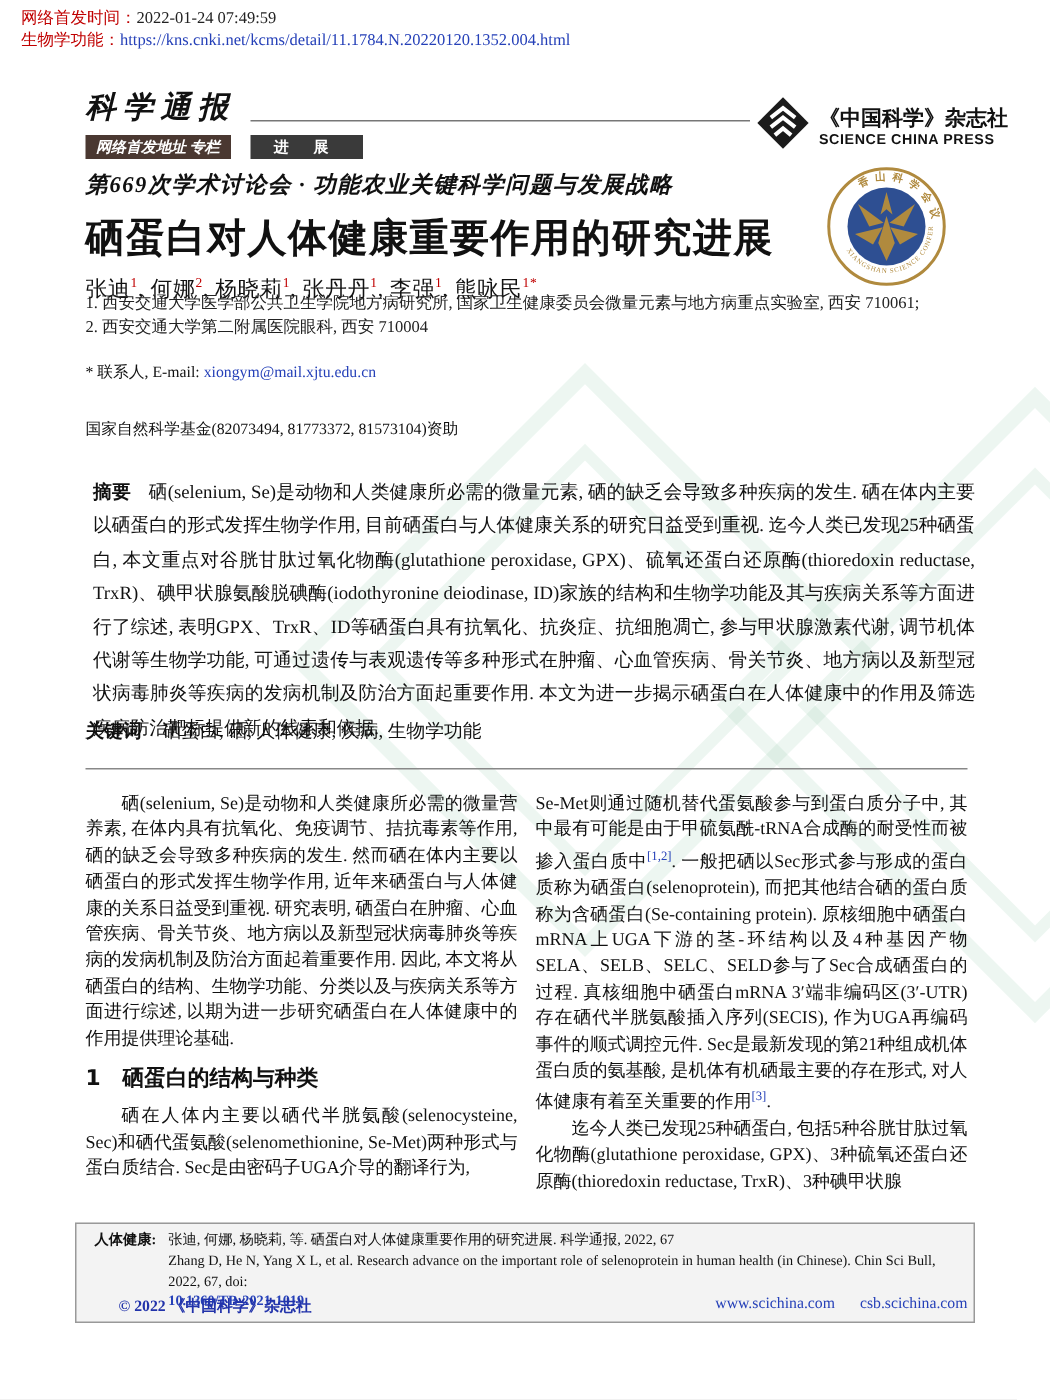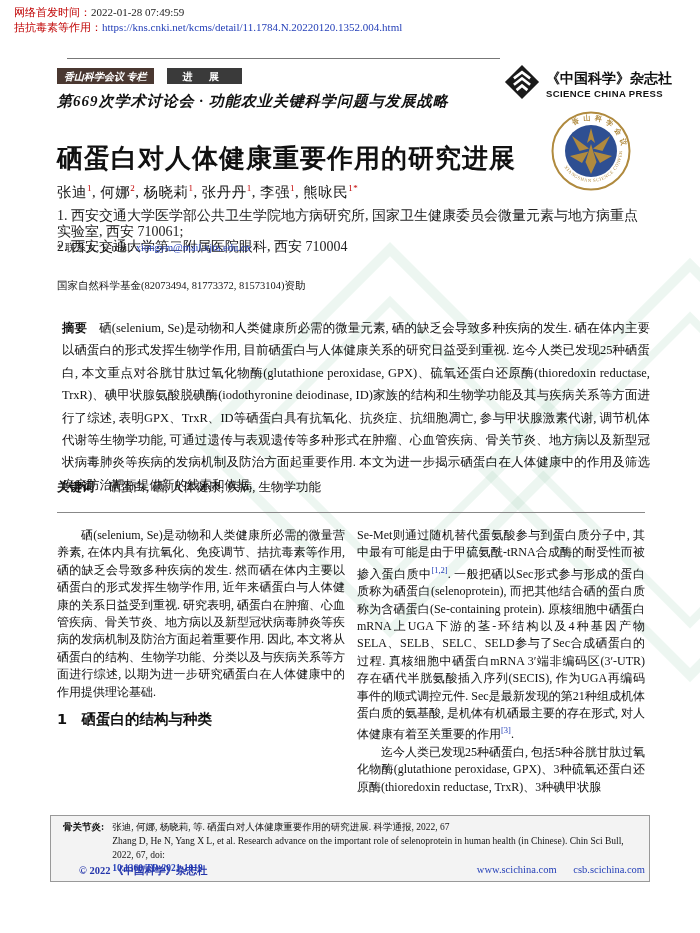--- a/index.html
+++ b/index.html
@@ -38,21 +38,21 @@
   .pub-text { margin-left:6px; }
   .pub-cn { font-size:14px; font-weight:bold; white-space:nowrap; }
   .pub-en { font-size:9.5px; font-weight:bold; font-family:"Liberation Sans",sans-serif; letter-spacing:0.4px; white-space:nowrap; }
 
   .seal { top:111px; left:551px; width:80px; height:80px; }
 
   
   .title { top:141px; left:57px; width:560px; font-size:26px; font-weight:900; letter-spacing:1px; font-family:"DejaVu Sans","Liberation Sans",sans-serif; }
   .authors { top:183px; left:57px; font-size:14.5px; letter-spacing:0.5px; }
   .authors sup { color:var(--accent-red,#c0392b); font-size:9px; }
-  .affils { top:208px; left:57px; width:588px; font-size:14px; line-height:15.5px; color:#222; }
+  .affils { top:195px; left:57px; width:588px; font-size:11px; line-height:15.5px; color:#222; }
   .contact { top:241px; left:57px; font-size:10.5px; }
   .contact a { color:var(--link-blue,#2540b8); text-decoration:none; }
   .dates { top:264px; left:57px; font-size:10.5px; }
   .funding { top:279px; left:57px; font-size:10.5px; }
 
   
   .abstract { top:317px; left:46px; width:588px; font-size:12.5px; line-height:22.4px; text-align:justify;margin-left:16px; }
   .abs-label { font-weight:bold; margin-right:12px; }
   .keywords { top:479px; left:57px; width:588px; font-size:12.5px; }
   .kw-label { font-weight:bold; margin-right:14px; }
@@ -83,33 +83,34 @@
 
   <div class="wm" style="top:300px; left:250px; width:280px; height:280px; border-width:10px;">
       <div class="wm-inner"></div>
     </div>
   <div class="wm" style="top:320px; left:540px; width:300px; height:300px; border-width:10px;">
       <div class="wm-inner"></div>
     </div>
 
   <div class="layer prepub">
     <div>
-      <span class="lbl">网络首发时间：</span><span class="val">2022-01-28 07:49:59</span>
+      <span class="lbl">网络首发时间：</span><span class="val">2022-01-24 07:49:59</span>
     </div>
     <div>
-      <span class="lbl">拮抗毒素等作用：</span><a href="#">https://kns.cnki.net/kcms/detail/11.1784.N.20220120.1352.004.html</a>
+      <span class="lbl">生物学功能：</span><a href="#">https://kns.cnki.net/kcms/detail/11.1784.N.20220120.1352.004.html</a>
     </div>
   </div>
 
   <div class="layer masthead">
     <div class="mast-row">
+      <span class="journal-name">科学通报</span>
       <span class="mast-rule"></span>
     </div>
     <div class="badge-row">
-      <span class="badge badge-special">香山科学会议 专栏</span>
+      <span class="badge badge-special">网络首发地址 专栏</span>
       <span class="badge badge-progress">进 展</span>
     </div>
     <div class="session-line">第669次学术讨论会 · 功能农业关键科学问题与发展战略</div>
   </div>
 
   <div class="layer publisher">
     <span>
       <svg width="36" height="36" viewBox="0 0 40 40">
         <polygon points="20,1 39,20 20,39 1,20" fill="#1b1b1b"></polygon>
         <polyline points="11,16 20,9 29,16" fill="none" stroke="#fff" stroke-width="3"></polyline>
@@ -164,29 +165,30 @@
   </div>
   <div class="layer keywords">
     <span class="kw-label">关键词</span><span>硒蛋白, 硒, 人体健康, 疾病, 生物学功能</span>
   </div>
   <div class="layer rule"></div>
 
   <div class="layer columns">
     <div class="col">
       <p class="ind">硒(selenium, Se)是动物和人类健康所必需的微量营养素, 在体内具有抗氧化、免疫调节、拮抗毒素等作用, 硒的缺乏会导致多种疾病的发生. 然而硒在体内主要以硒蛋白的形式发挥生物学作用, 近年来硒蛋白与人体健康的关系日益受到重视. 研究表明, 硒蛋白在肿瘤、心血管疾病、骨关节炎、地方病以及新型冠状病毒肺炎等疾病的发病机制及防治方面起着重要作用. 因此, 本文将从硒蛋白的结构、生物学功能、分类以及与疾病关系等方面进行综述, 以期为进一步研究硒蛋白在人体健康中的作用提供理论基础.</p>
       <div class="sec-heading">1　硒蛋白的结构与种类</div>
+      <p class="ind">硒在人体内主要以硒代半胱氨酸(selenocysteine, Sec)和硒代蛋氨酸(selenomethionine, Se-Met)两种形式与蛋白质结合. Sec是由密码子UGA介导的翻译行为,</p>
     </div>
     <div class="col">
       <p>Se-Met则通过随机替代蛋氨酸参与到蛋白质分子中, 其中最有可能是由于甲硫氨酰-tRNA合成酶的耐受性而被掺入蛋白质中<sup class="ref-sup">[1,2]</sup>. 一般把硒以Sec形式参与形成的蛋白质称为硒蛋白(selenoprotein), 而把其他结合硒的蛋白质称为含硒蛋白(Se-containing protein). 原核细胞中硒蛋白mRNA上UGA下游的茎-环结构以及4种基因产物SELA、SELB、SELC、SELD参与了Sec合成硒蛋白的过程. 真核细胞中硒蛋白mRNA 3′端非编码区(3′-UTR)存在硒代半胱氨酸插入序列(SECIS), 作为UGA再编码事件的顺式调控元件. Sec是最新发现的第21种组成机体蛋白质的氨基酸, 是机体有机硒最主要的存在形式, 对人体健康有着至关重要的作用<sup class="ref-sup">[3]</sup>.</p>
       <p class="ind">迄今人类已发现25种硒蛋白, 包括5种谷胱甘肽过氧化物酶(glutathione peroxidase, GPX)、3种硫氧还蛋白还原酶(thioredoxin reductase, TrxR)、3种碘甲状腺</p>
     </div>
   </div>
 
   <div class="layer citebox">
-    <span class="cite-label">骨关节炎:</span>
+    <span class="cite-label">人体健康:</span>
     <span class="cite-body">
       <div>张迪, 何娜, 杨晓莉, 等. 硒蛋白对人体健康重要作用的研究进展. 科学通报, 2022, 67</div>
       <div>Zhang D,  He N,  Yang X L, et al.  Research advance on the important role of selenoprotein in human health (in Chinese). Chin Sci Bull, 2022, 67, doi:</div>
       <div><a href="#">10.1360/TB-2021-1019</a></div>
     </span>
   </div>
 
   <div class="layer footer">
     <span class="copy">© 2022 《中国科学》杂志社</span>
     <span class="sites">

